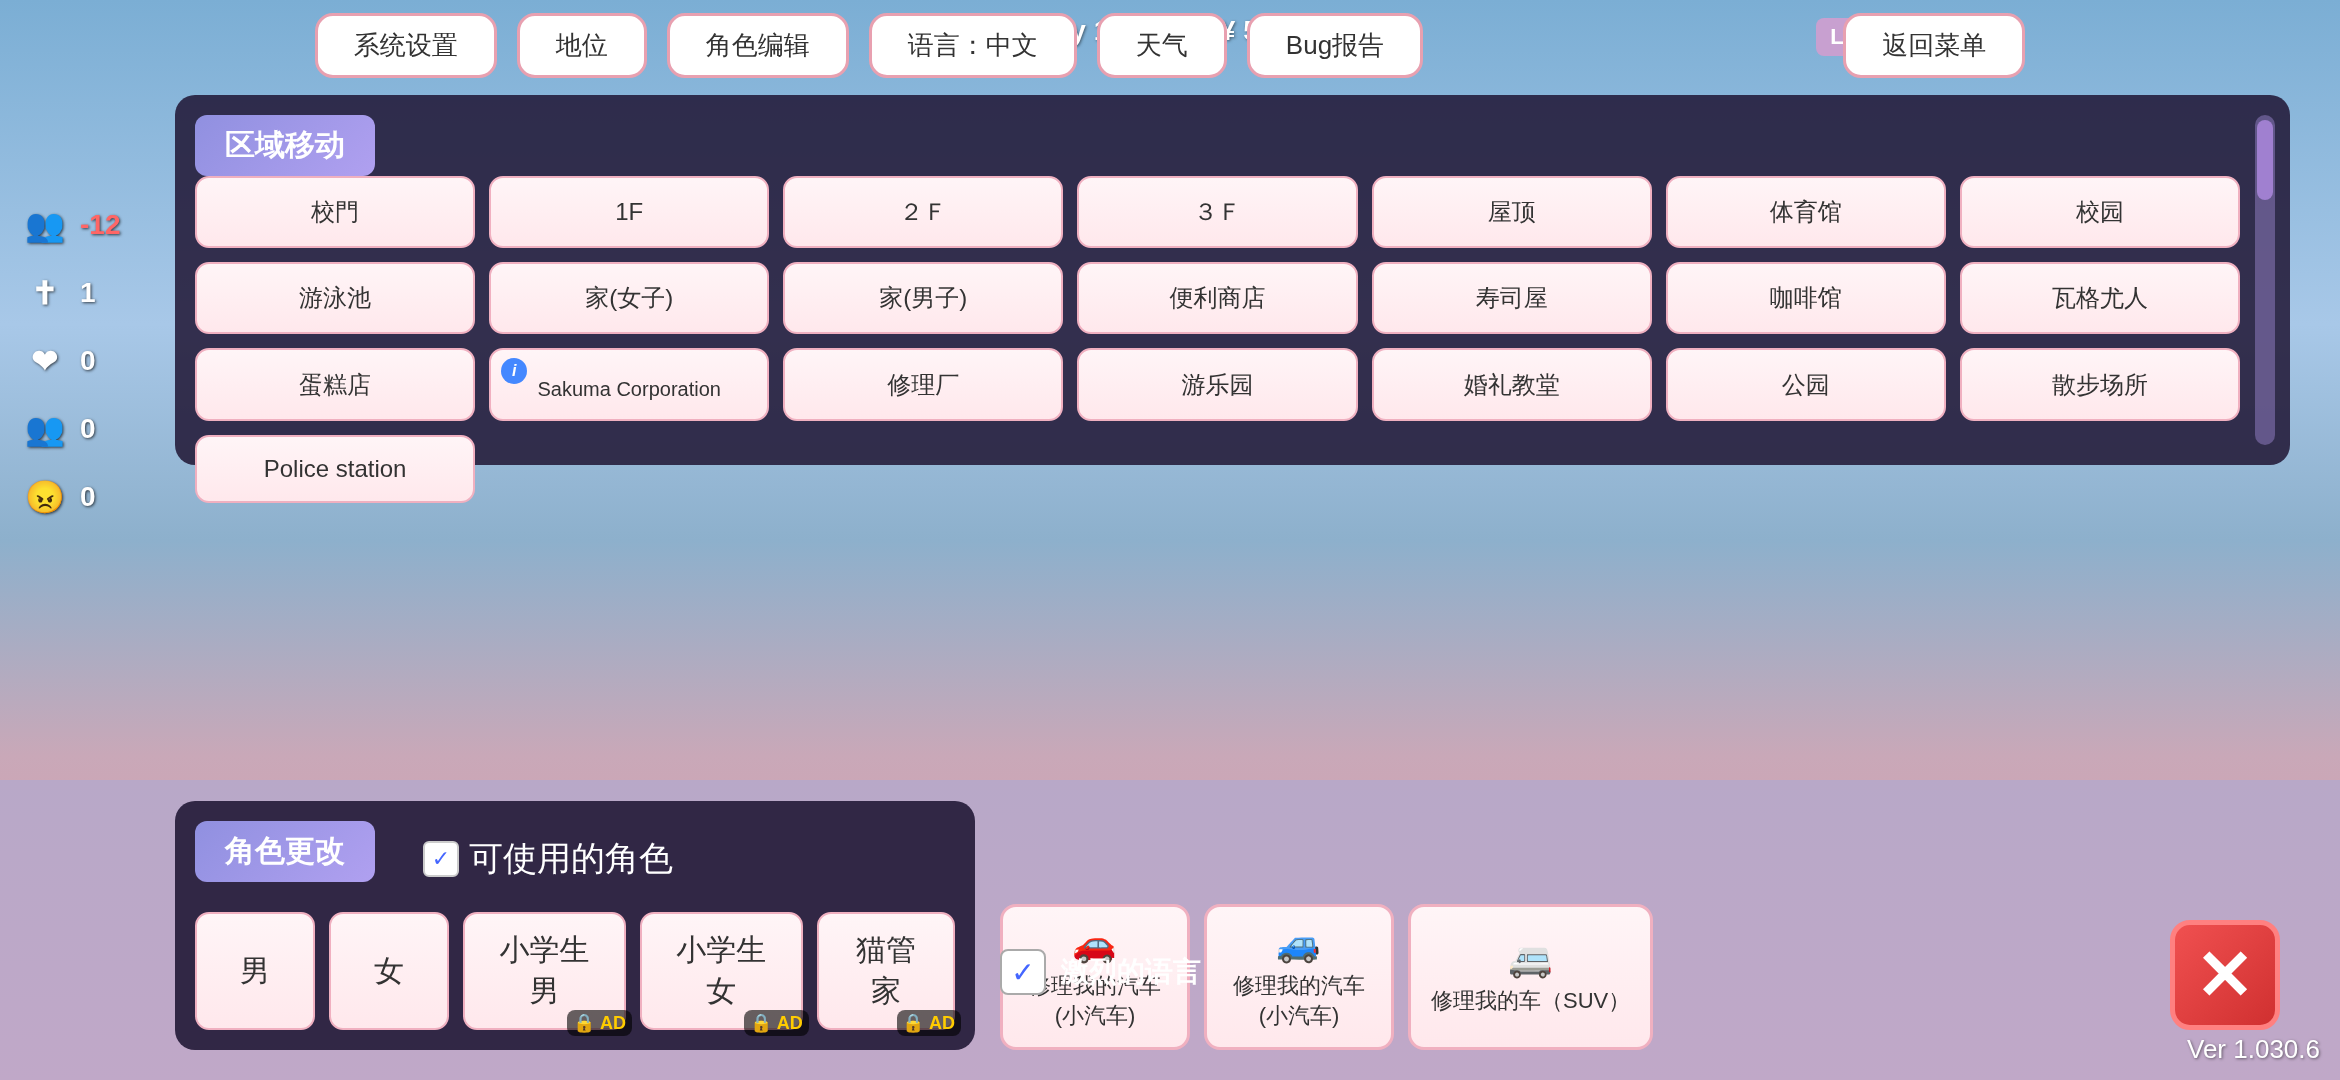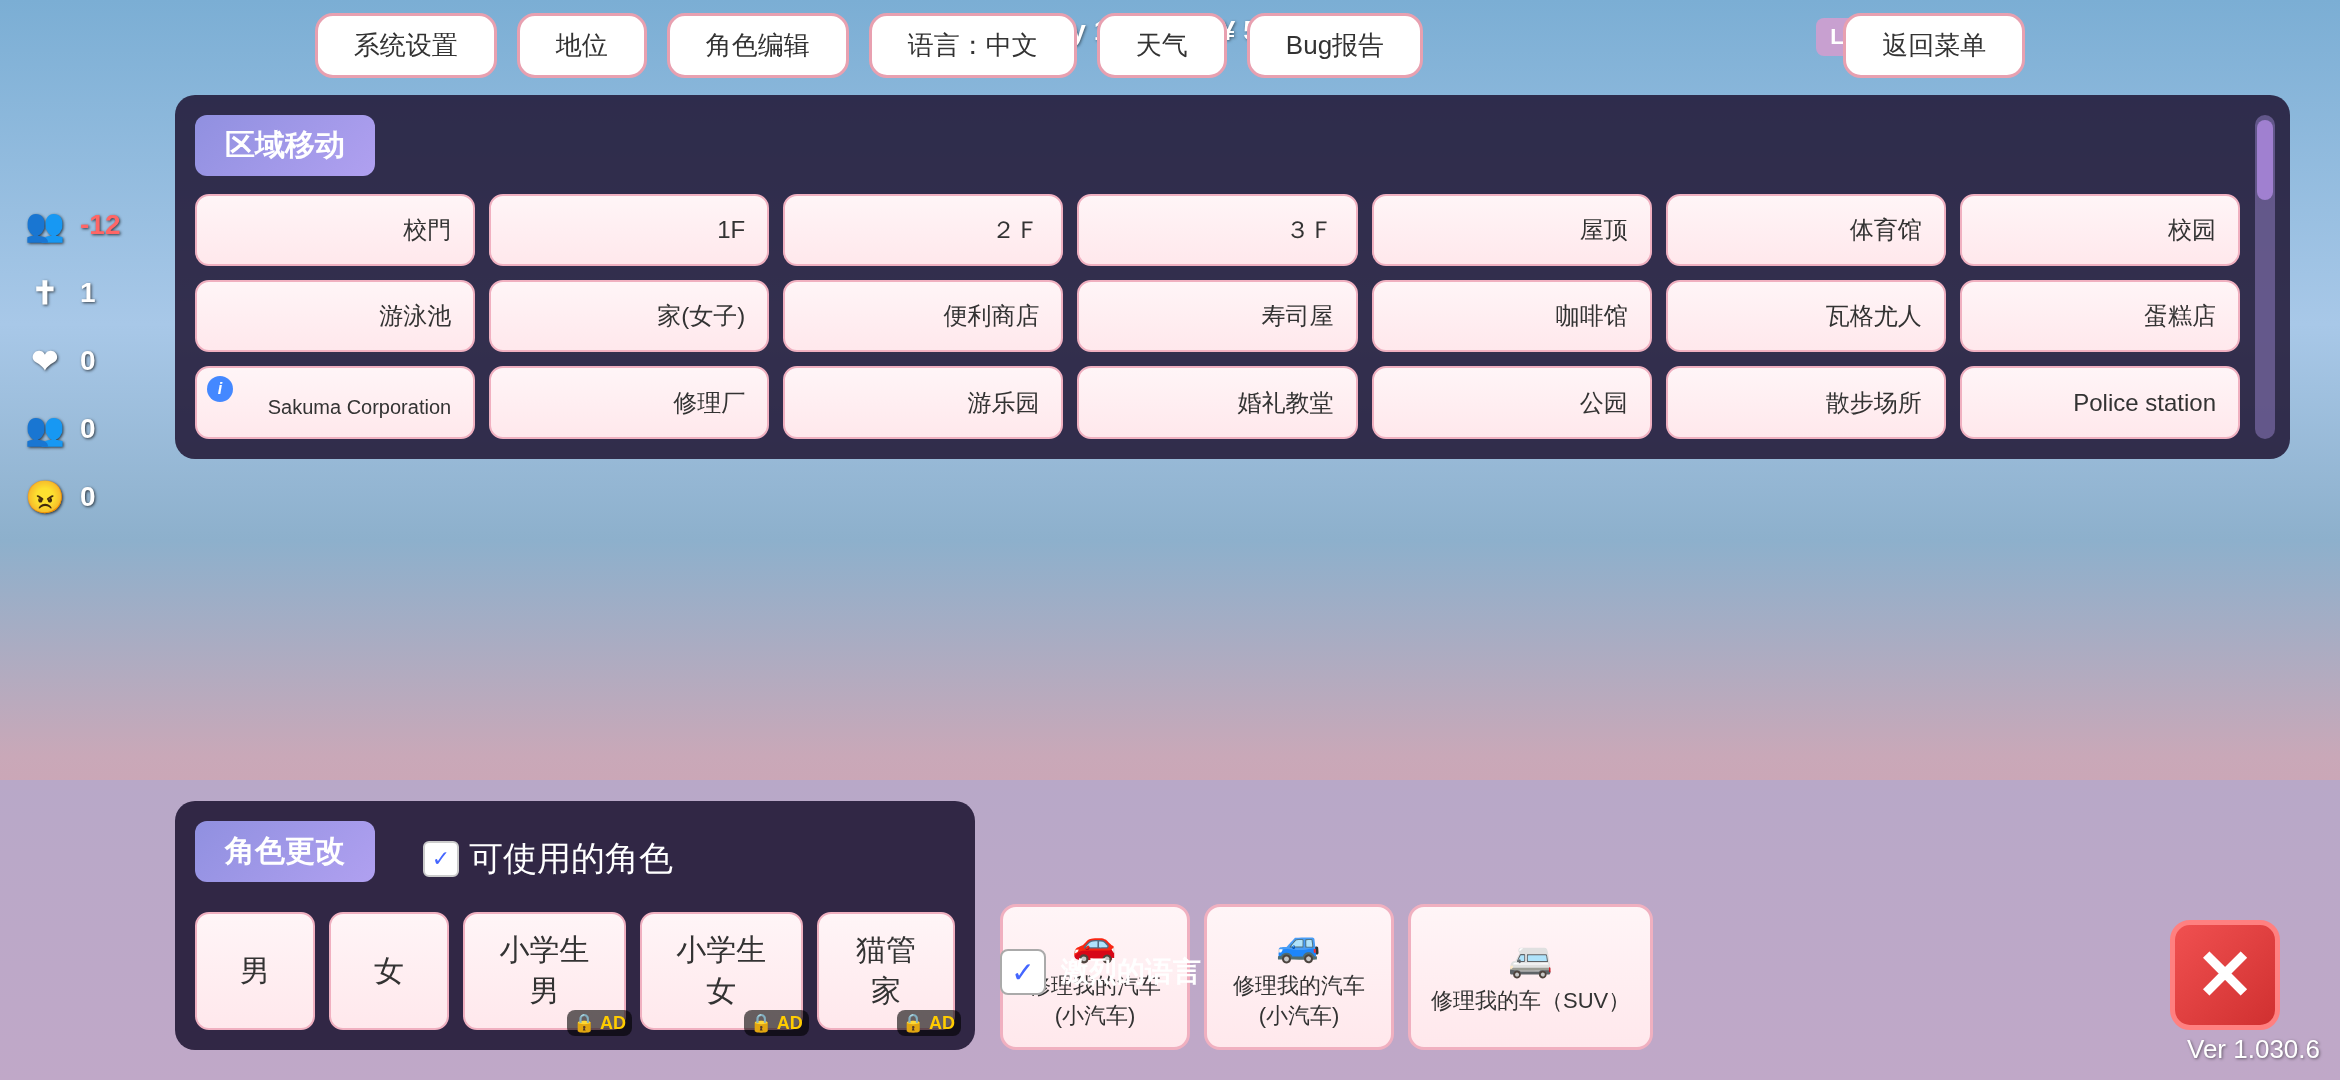--- a/index.html
+++ b/index.html
@@ -143,21 +143,20 @@
       padding: 20px;
       z-index: 200;
       max-height: 370px;
     }
 
     .panel-title-bar {
       background: linear-gradient(135deg, #9090e0, #b0a0f0);
       border-radius: 12px;
       padding: 10px 30px;
       display: inline-block;
-      margin-bottom: 18px;
     }
 
     .panel-title {
       color: white;
       font-size: 30px;
       font-weight: bold;
     }
 
     .scroll-indicator {
       position: absolute;
@@ -187,21 +186,21 @@
     }
 
     .loc-btn {
       background: linear-gradient(180deg, #fff5f7 0%, #ffe8ec 100%);
       border: 2px solid #f0b0c0;
       border-radius: 14px;
       padding: 18px 22px;
       font-size: 24px;
       color: #333;
       cursor: pointer;
-      text-align: right;
+      text-align: center;
       white-space: nowrap;
       font-weight: 500;
     }
 
     .loc-btn.info-btn {
       background: linear-gradient(180deg, #fff5f7 0%, #ffe8ec 100%);
       font-size: 20px;
       position: relative;
     }
 
@@ -475,20 +474,21 @@
     <button class="loc-btn">校門</button>
     <button class="loc-btn">1F</button>
     <button class="loc-btn">２Ｆ</button>
     <button class="loc-btn">３Ｆ</button>
     <button class="loc-btn">屋顶</button>
     <button class="loc-btn">体育馆</button>
     <button class="loc-btn">校园</button>
 
     <button class="loc-btn">游泳池</button>
     <button class="loc-btn">家(女子)</button>
+    <button class="loc-btn">家(男子)</button>
     <button class="loc-btn">便利商店</button>
     <button class="loc-btn">寿司屋</button>
     <button class="loc-btn">咖啡馆</button>
     <button class="loc-btn">瓦格尤人</button>
 
     <button class="loc-btn">蛋糕店</button>
     <button class="loc-btn info-btn" style="font-size:20px; padding-top:28px;">
       <div class="info-icon">i</div>
       <span>Sakuma Corporation</span>
     </button>

